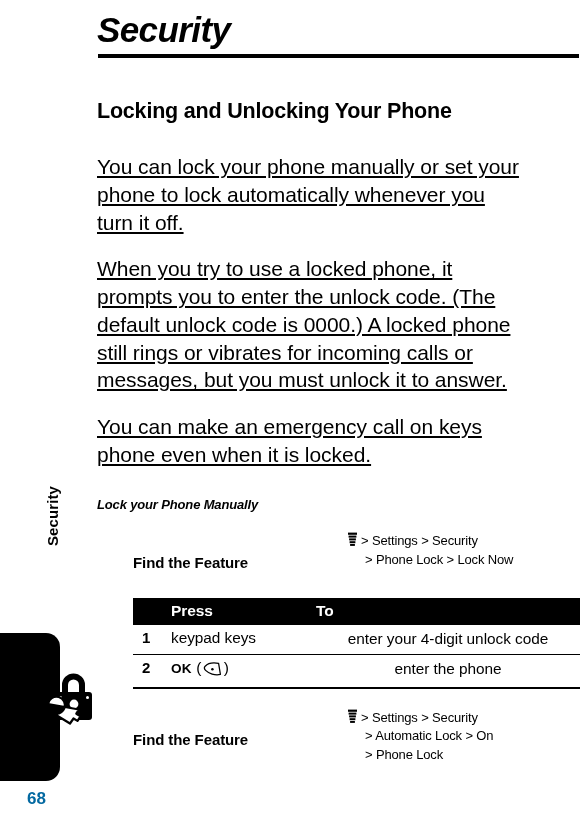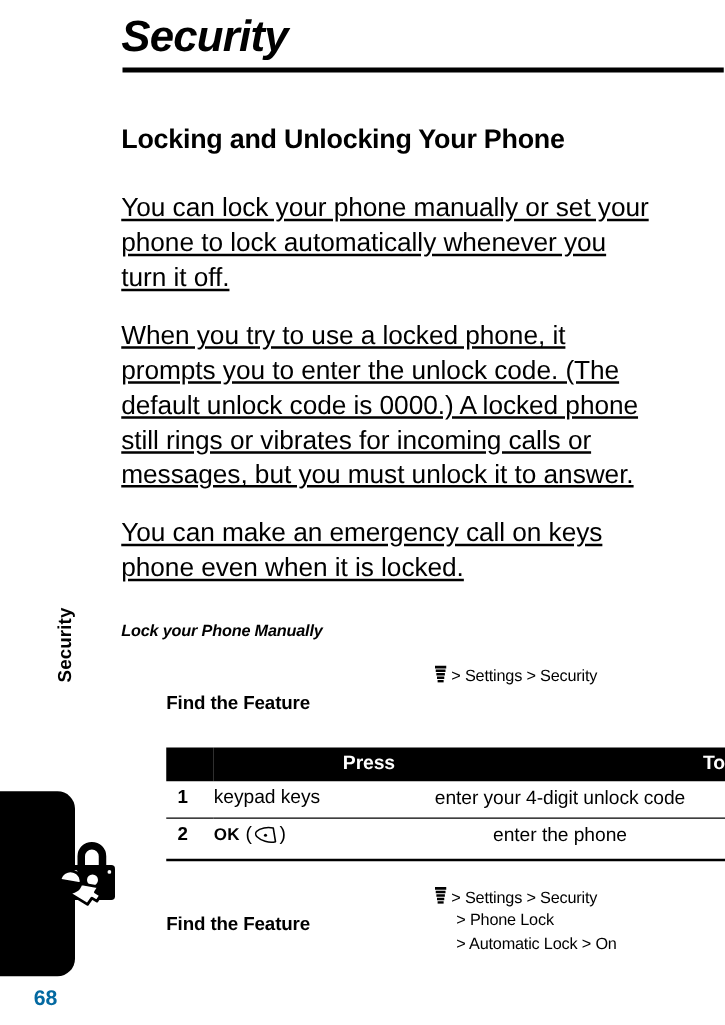--- a/index.html
+++ b/index.html
@@ -163,21 +163,21 @@
     margin-left: 36px;
     width: 447px;
     border-collapse: collapse;
     table-layout: fixed;
   }
   .steps th {
     background: #000000;
     color: #ffffff;
     font-size: 15.5px;
     font-weight: bold;
-    text-align: right;
+    text-align: left;
     padding: 4px 0 5px 0;
     letter-spacing: -0.1px;
   }
   .steps th.c-num { width: 38px; }
   .steps th.c-press { width: 145px; }
   .steps th.c-to { }
   .steps td {
     font-size: 15.4px;
     vertical-align: top;
     padding: 4px 0 6px 0;
@@ -271,20 +271,21 @@
           <span class="menu-icon">
             <svg viewBox="0 0 11 15" width="11" height="15" aria-hidden="true">
               <rect x="1.0" y="0.6" width="9.0" height="2.2" fill="#000"></rect>
               <rect x="1.6" y="3.6" width="7.8" height="2.0" fill="#000"></rect>
               <rect x="2.1" y="6.4" width="6.8" height="2.0" fill="#000"></rect>
               <rect x="2.6" y="9.2" width="5.8" height="2.0" fill="#000"></rect>
               <rect x="3.1" y="12.0" width="4.8" height="1.9" fill="#000"></rect>
             </svg>
           </span><span>&gt; Settings &gt; Security</span>
         </div>
+        <div class="fff-line indent">&gt; Phone Lock &gt; Lock Now</div>
       </div>
     </div>
 
     <table class="steps">
       <thead>
         <tr>
           <th class="c-num"></th>
           <th class="c-press">Press</th>
           <th class="c-to">To</th>
         </tr>
@@ -319,19 +320,19 @@
           <span class="menu-icon">
             <svg viewBox="0 0 11 15" width="11" height="15" aria-hidden="true">
               <rect x="1.0" y="0.6" width="9.0" height="2.2" fill="#000"></rect>
               <rect x="1.6" y="3.6" width="7.8" height="2.0" fill="#000"></rect>
               <rect x="2.1" y="6.4" width="6.8" height="2.0" fill="#000"></rect>
               <rect x="2.6" y="9.2" width="5.8" height="2.0" fill="#000"></rect>
               <rect x="3.1" y="12.0" width="4.8" height="1.9" fill="#000"></rect>
             </svg>
           </span><span>&gt; Settings &gt; Security</span>
         </div>
+        <div class="fff-line indent">&gt; Automatic Lock &gt; On</div>
         <div class="fff-line indent">&gt; Phone Lock</div>
-        <div class="fff-line indent">&gt; Automatic Lock &gt; On</div>
       </div>
     </div>
 
   </div>
 </div>
 
 </body></html>

